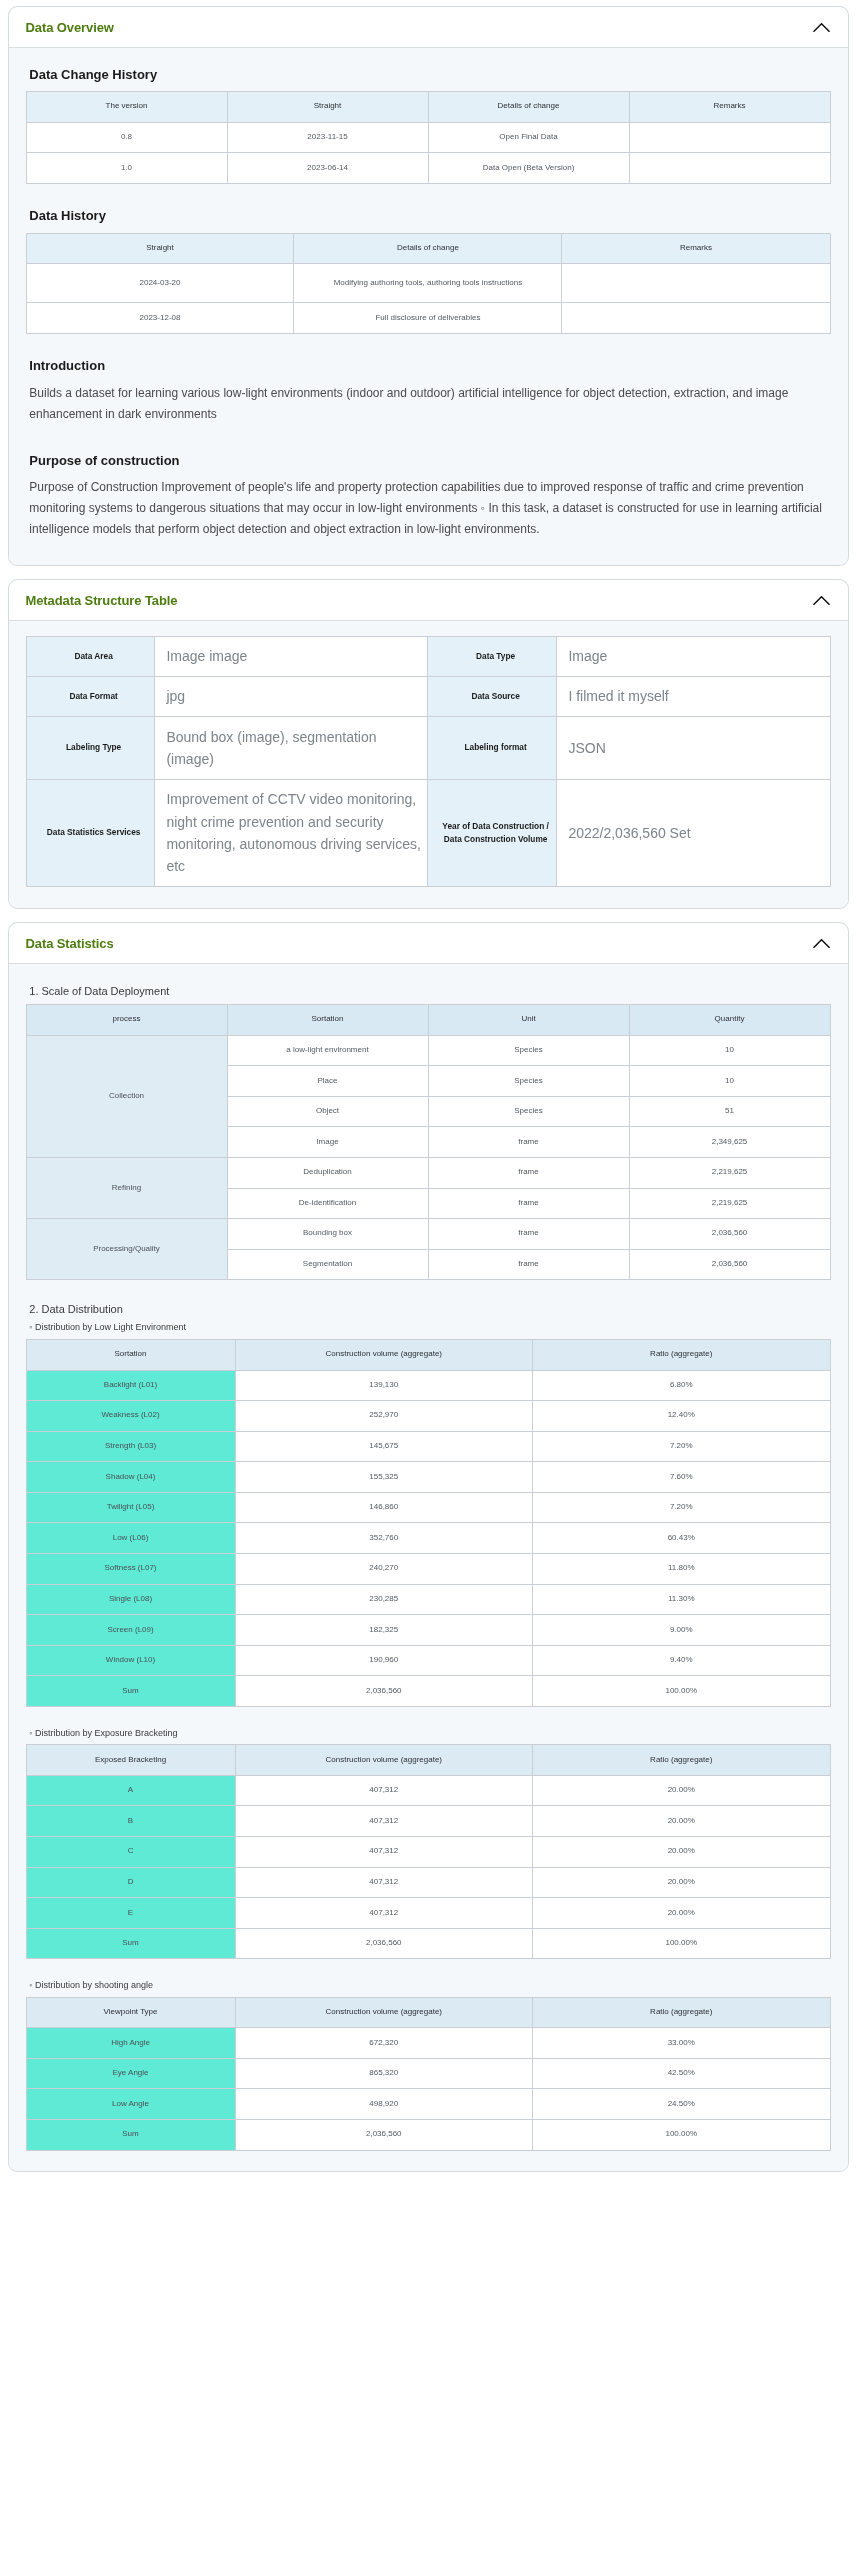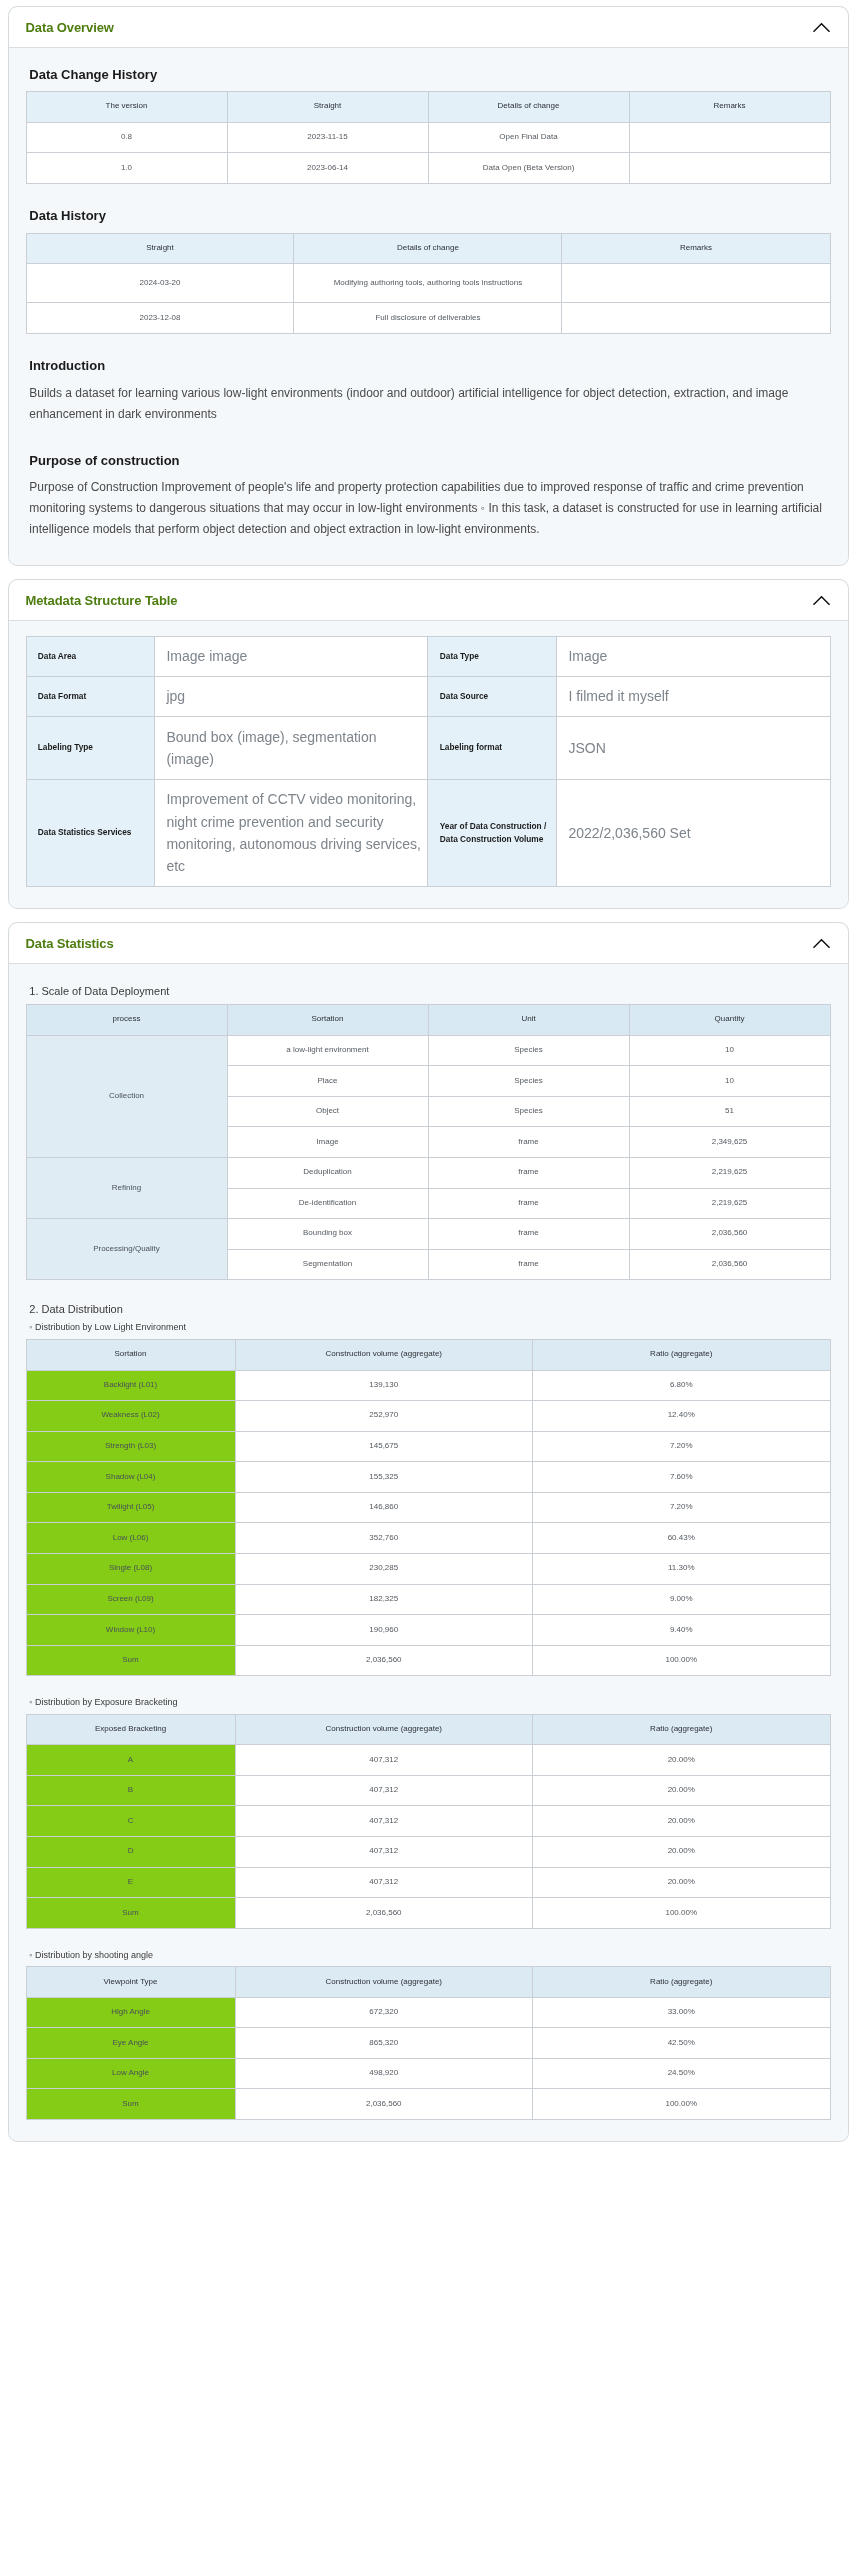--- a/index.html
+++ b/index.html
@@ -101,42 +101,42 @@
   
   .tbl-history td { height: 27px; }
   .tbl-history .tall td { height: 39px; }
 
   
   .tbl-meta { table-layout: fixed; }
   .tbl-meta td.k {
     background: #e4f1f8;
     color: #1b1b1b;
     font-weight: bold;
-    text-align: left;
+    text-align: center;
     padding-left: 11.3px;
     font-size: 8.3px;
   }
   .tbl-meta td.v {
     text-align: left;
     padding-left: 11.3px;
     color: #7d848b;
     font-size: 14px;
   }
 
   
   .tbl-deploy td.proc {
     background: #e0ecf4;
     color: #4b5157;
   }
   .tbl-deploy thead th { background: #d9e9f4; }
 
   
   .tbl-dist thead th { background: #dceaf4; }
   .tbl-dist td.cat {
-    background: #84cc16;
+    background: #5eead4;
     color: #4b5157;
   }
   .tbl-dist td { height: 20.6px; }
 </style>
 </head>
 <body>
 
 <section class="card">
   <div class="card-header">
     <span class="card-title">Data Overview</span>
@@ -380,20 +380,25 @@
             <td class="cat">Twilight (L05)</td>
             <td>146,860</td>
             <td>7.20%</td>
           </tr>
           <tr>
             <td class="cat">Low (L06)</td>
             <td>352,760</td>
             <td>60.43%</td>
           </tr>
           <tr>
+            <td class="cat">Softness (L07)</td>
+            <td>240,270</td>
+            <td>11.80%</td>
+          </tr>
+          <tr>
             <td class="cat">Single (L08)</td>
             <td>230,285</td>
             <td>11.30%</td>
           </tr>
           <tr>
             <td class="cat">Screen (L09)</td>
             <td>182,325</td>
             <td>9.00%</td>
           </tr>
           <tr>

